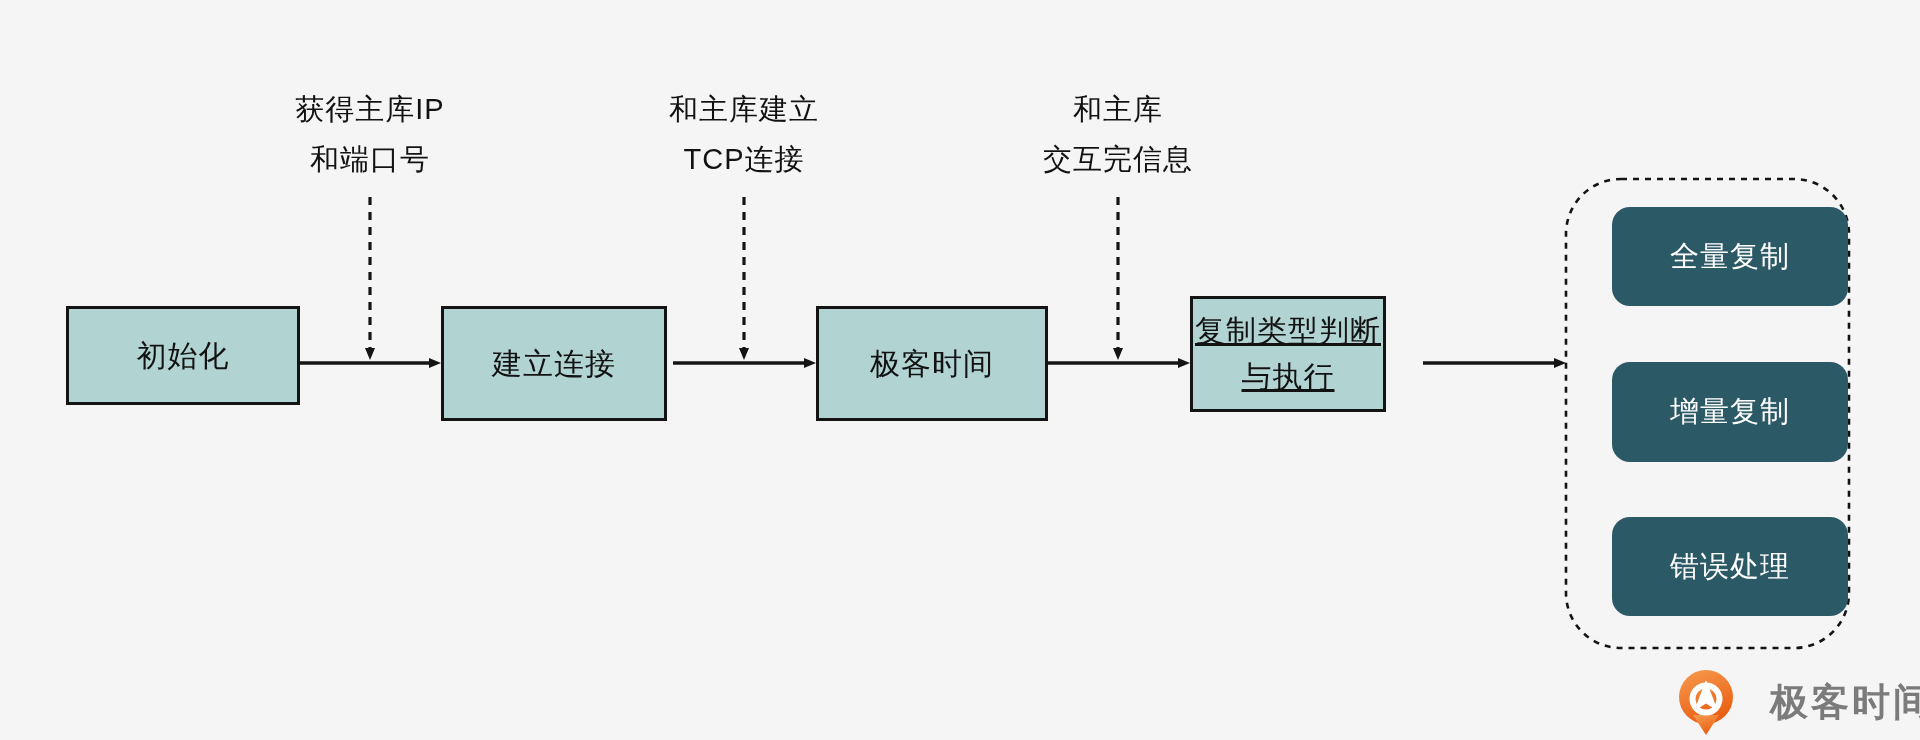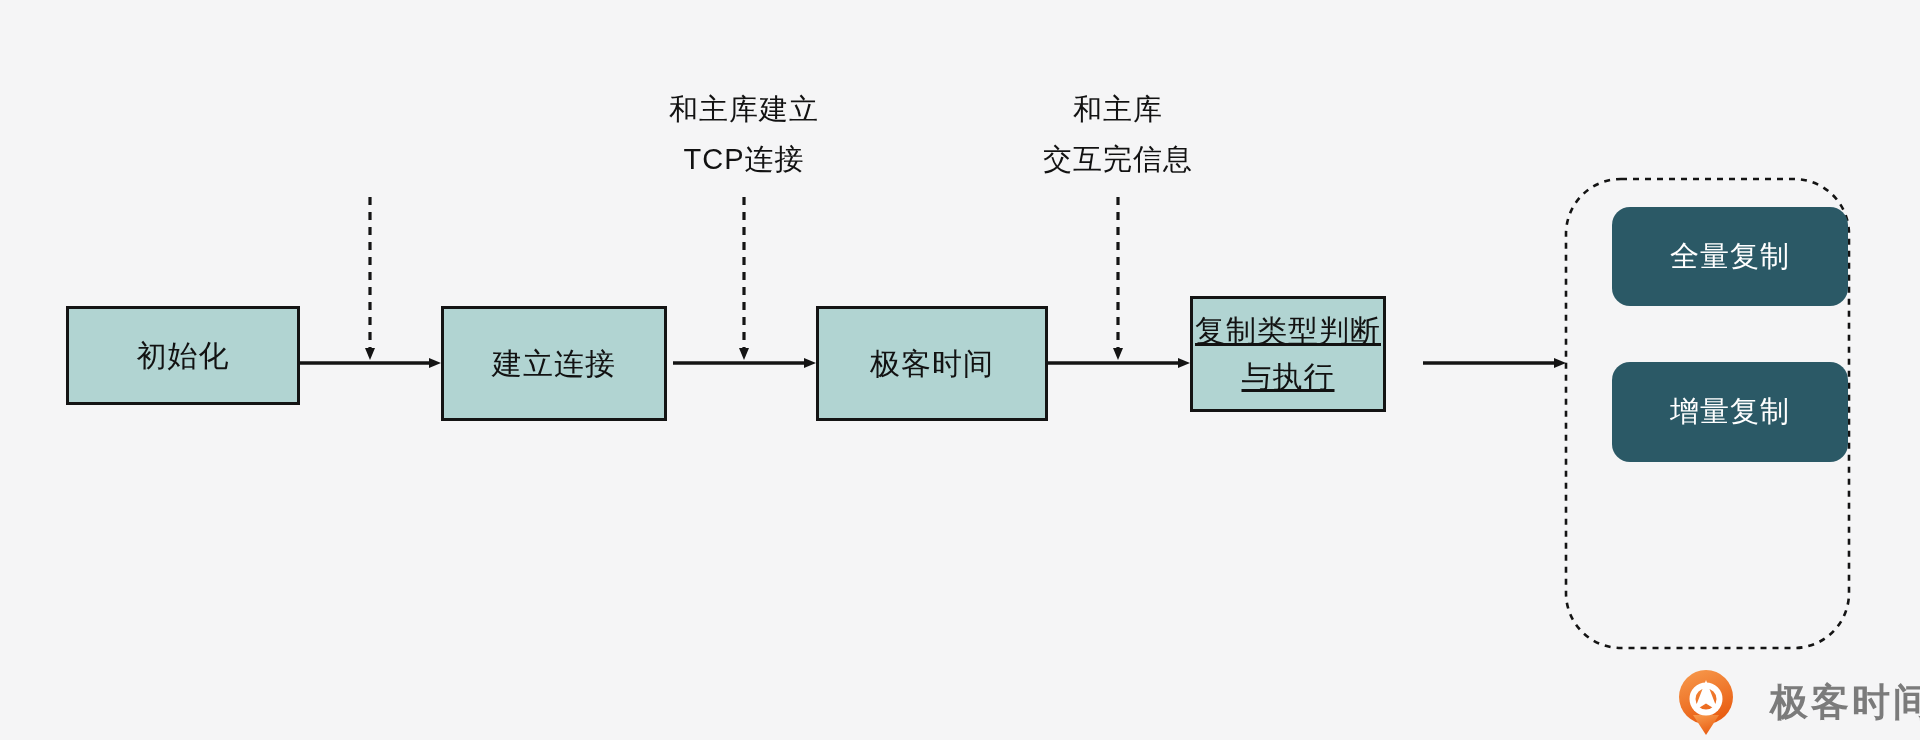--- a/index.html
+++ b/index.html
@@ -96,27 +96,30 @@
 
     <rect x="1566" y="179" width="283" height="469" rx="55" ry="55" fill="none" stroke="#141414" stroke-width="2.6" stroke-dasharray="6 6"></rect>
   </svg>
 
   <div class="flow-box" id="flow-box-1">初始化</div>
   <div class="flow-box" id="flow-box-2">建立连接</div>
   <div class="flow-box" id="flow-box-3">极客时间</div>
   <div class="flow-box" id="flow-box-4">复制类型判断
 与执行</div>
 
+  <div class="annotation" id="annotation-1">获得主库IP
+和端口号</div>
   <div class="annotation" id="annotation-2">和主库建立
 TCP连接</div>
   <div class="annotation" id="annotation-3">和主库
 交互完信息</div>
 
   <div class="outcome-box" id="outcome-1">全量复制</div>
   <div class="outcome-box" id="outcome-2">增量复制</div>
+  <div class="outcome-box" id="outcome-3">错误处理</div>
 
   <div class="logo">
     <svg class="logo-icon" viewBox="0 0 64 68">
       <defs>
         <linearGradient id="orangeGrad" x1="0" y1="0" x2="0.4" y2="1">
           <stop offset="0" stop-color="#f89c4f"></stop>
           <stop offset="1" stop-color="#e95f14"></stop>
         </linearGradient>
       </defs>
       <circle cx="32" cy="29" r="27" fill="url(#orangeGrad)"></circle>

